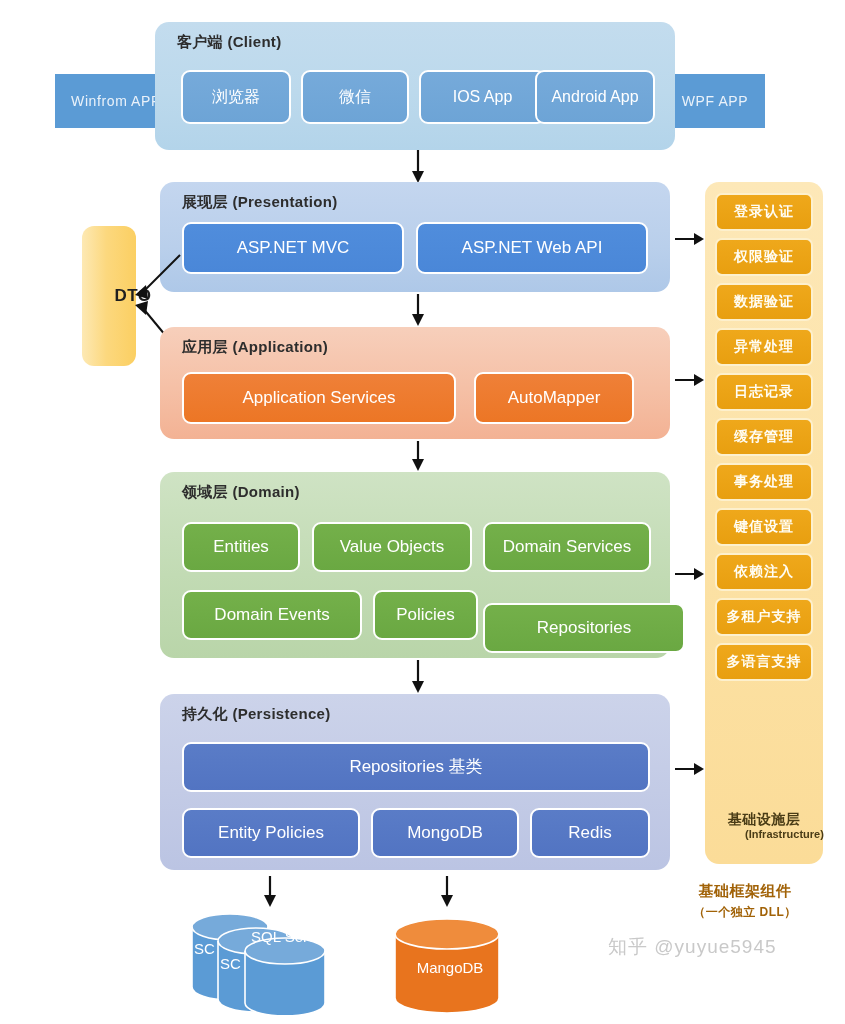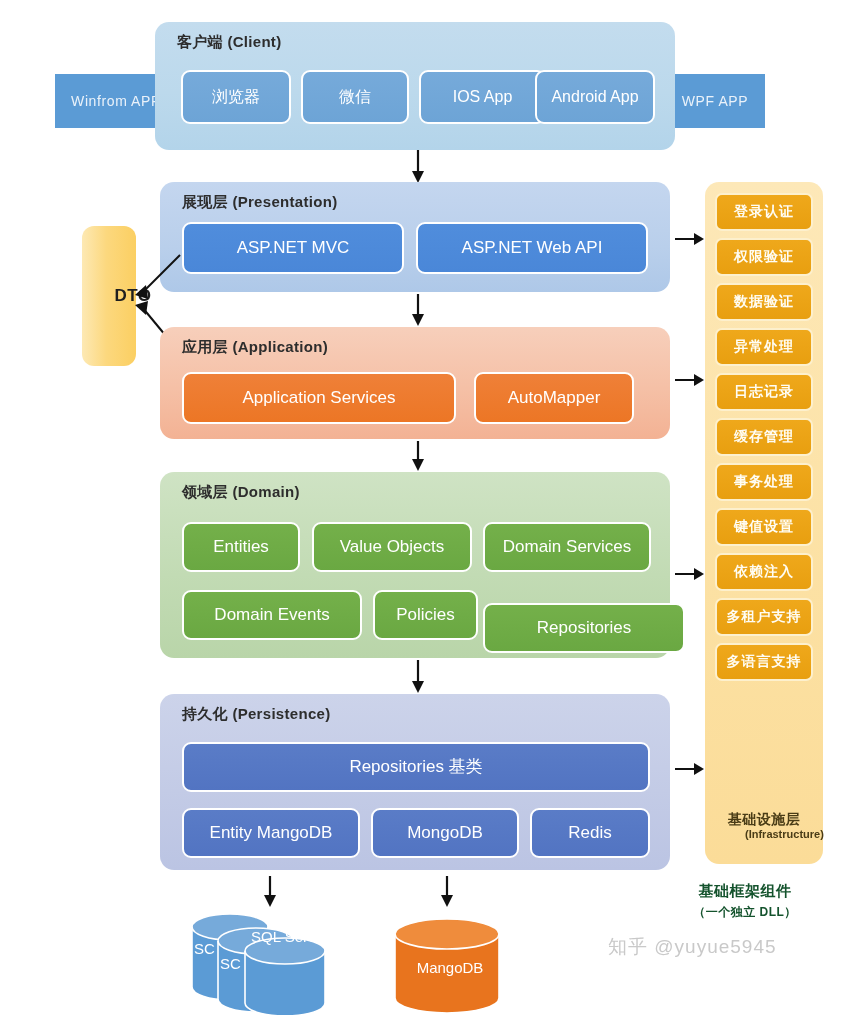--- a/index.html
+++ b/index.html
@@ -206,21 +206,21 @@
     color: #ffffff;
     font-size: 15px;
     white-space: nowrap;
   }
 
   
   #framework-note {
     position: absolute;
     left: 650px; top: 880px; width: 190px;
     text-align: center;
-    color: #14532d;
+    color: #a16207;
     line-height: 1.5;
   }
   #framework-note .fn-title {
     display: block;
     font-size: 15px;
     font-weight: bold;
     letter-spacing: .5px;
   }
   #framework-note .fn-sub {
     display: block;
@@ -352,21 +352,21 @@
 
   <div class="layer" id="persistence-layer">
     <div class="layer-title">
       <span>持久化</span>
       <span class="en">(Persistence)</span>
     </div>
     <div class="chip" id="chip-repobase">
       <span>Repositories 基类</span>
     </div>
     <div class="chip" id="chip-ef">
-      <span>Entity MangoDB</span>
+      <span>Entity Policies</span>
     </div>
     <div class="chip" id="chip-mongodb">
       <span>MongoDB</span>
     </div>
     <div class="chip" id="chip-redis">
       <span>Redis</span>
     </div>
   </div>
 
   <div id="infrastructure-sidebar">

